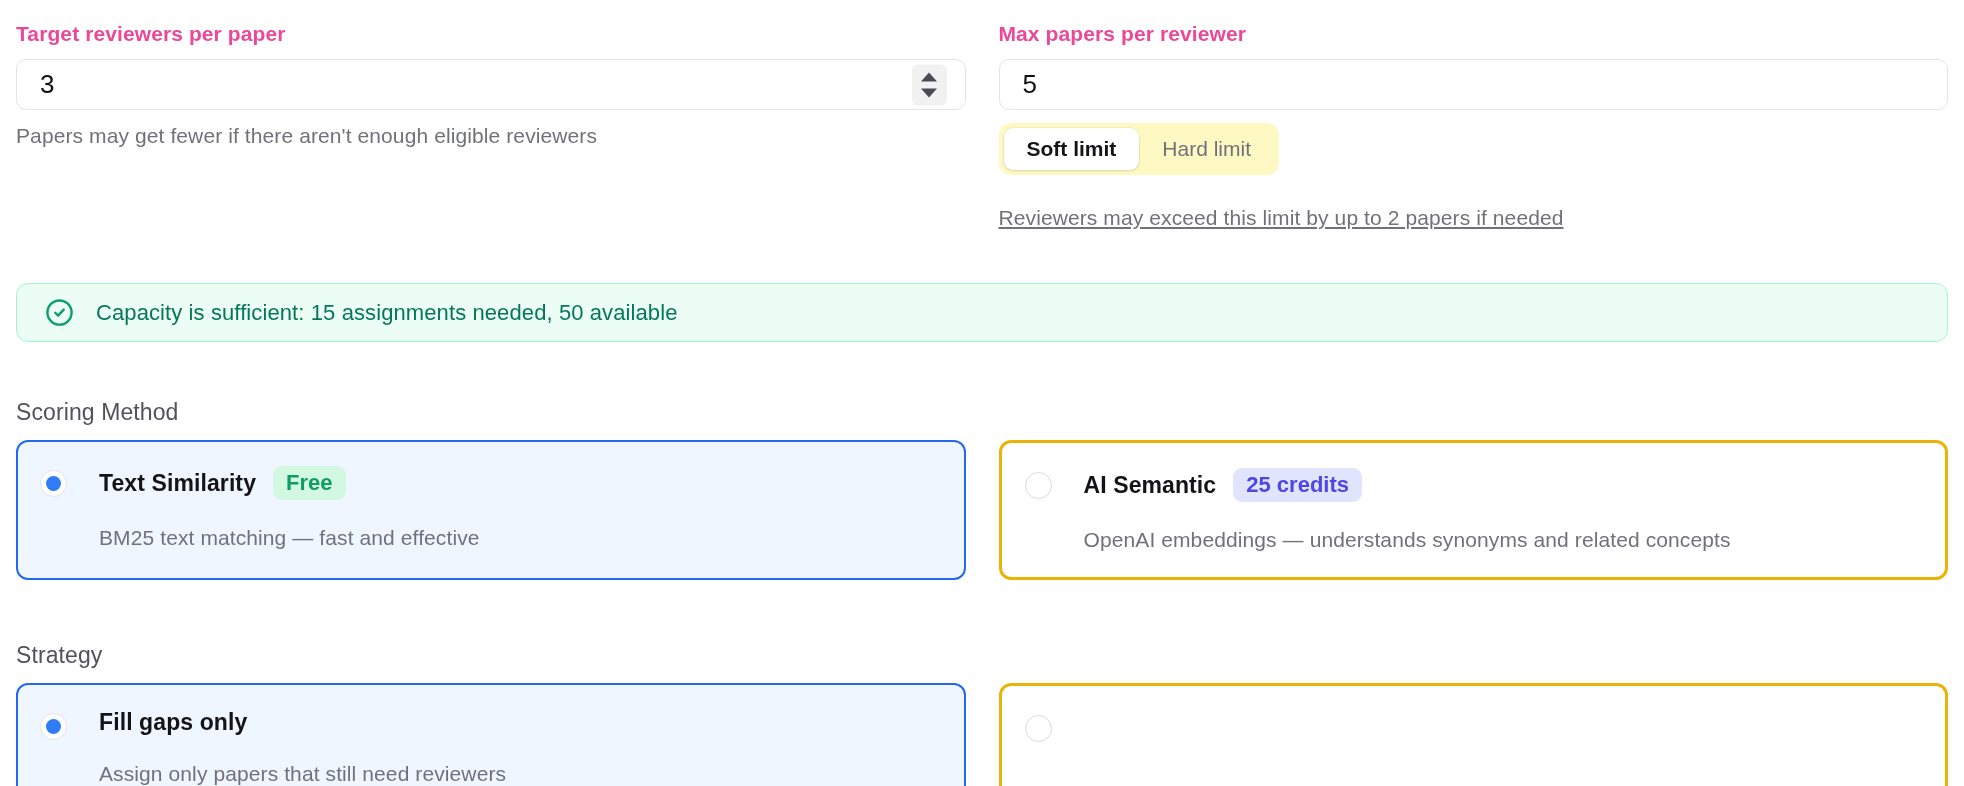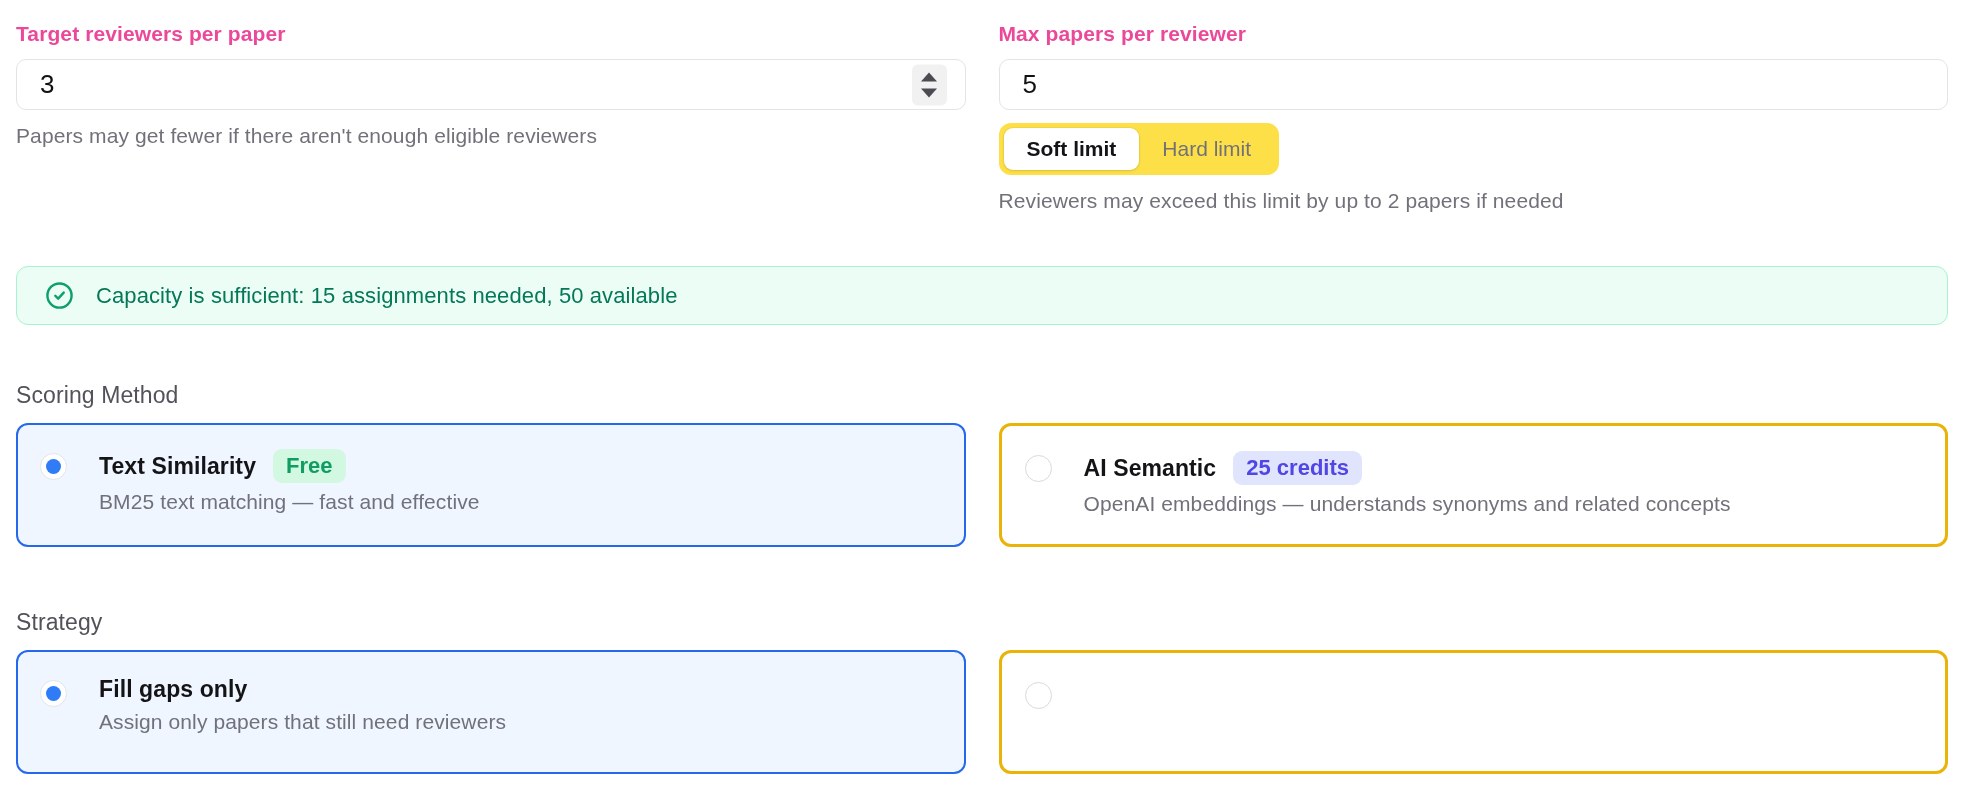--- a/index.html
+++ b/index.html
@@ -64,27 +64,27 @@
     border-left: 8px solid transparent;
     border-right: 8px solid transparent;
     border-top: 9px solid #4b4b53;
   }
   .help-text {
     font-size: 21px;
     color: #71717a;
     margin-top: 14px;
     letter-spacing: 0.1px;
   }
-  .right-col .help-text { margin-top: 14px; }
+  .right-col .help-text { margin-top: 31px; text-decoration: underline; }
 
   
   .segmented {
     display: inline-flex;
     margin-top: 13px;
-    background: #fde047;
+    background: #fef9c3;
     border-radius: 12px;
     padding: 5px;
   }
   .segment {
     font-size: 21px;
     padding: 9px 23px;
     border-radius: 9px;
     color: #71717a;
     cursor: pointer;
     border: none;
@@ -157,21 +157,21 @@
     justify-content: center;
   }
   .radio.checked { border-color: #e3e4e8; }
   .radio.checked::after {
     content: "";
     width: 15px;
     height: 15px;
     border-radius: 50%;
     background: #2f7cf6;
   }
-  .card-body { display: flex; flex-direction: column; gap: 7px; }
+  .card-body { display: flex; flex-direction: column; gap: 26px; }
   .card-title-row { display: flex; align-items: center; gap: 17px; }
   .card-title {
     font-size: 23px;
     font-weight: 700;
     color: #141417;
     letter-spacing: 0.1px;
   }
   .badge {
     font-size: 22px;
     font-weight: 600;

